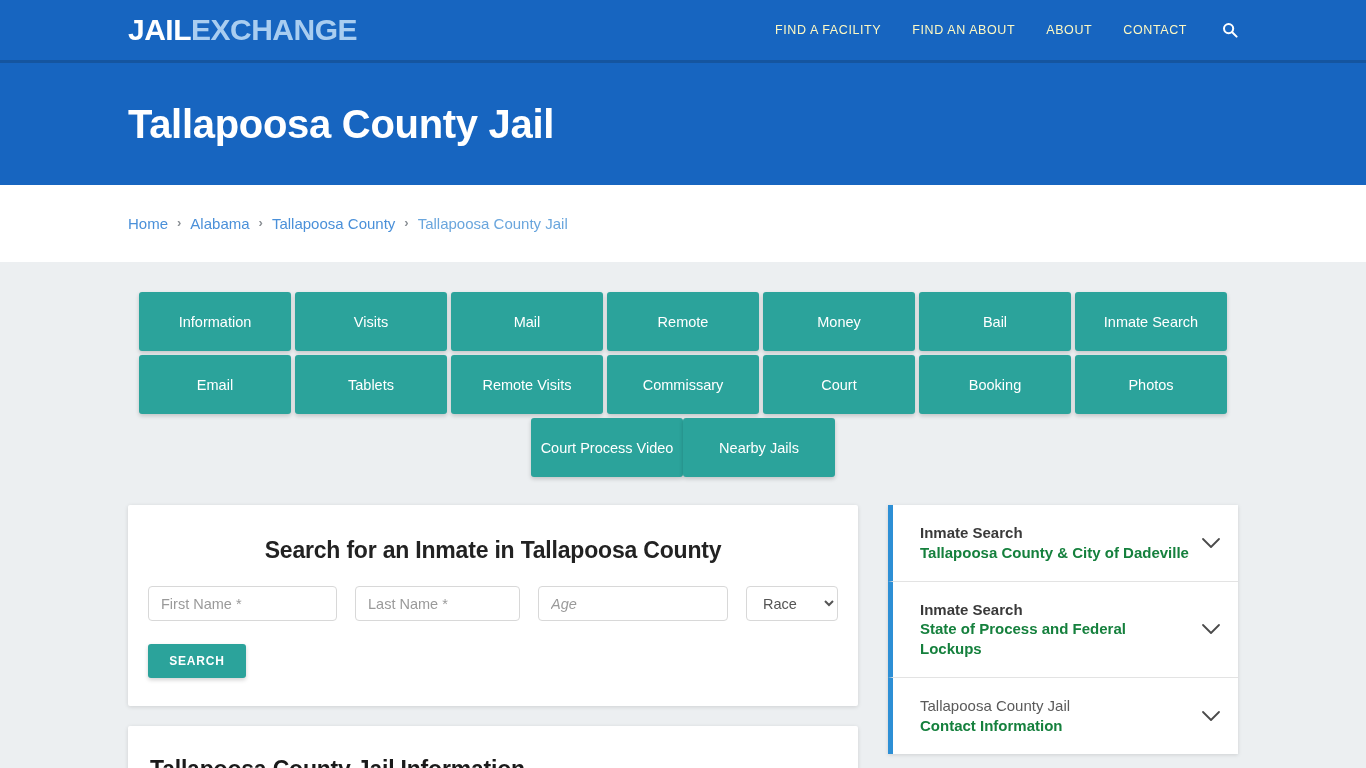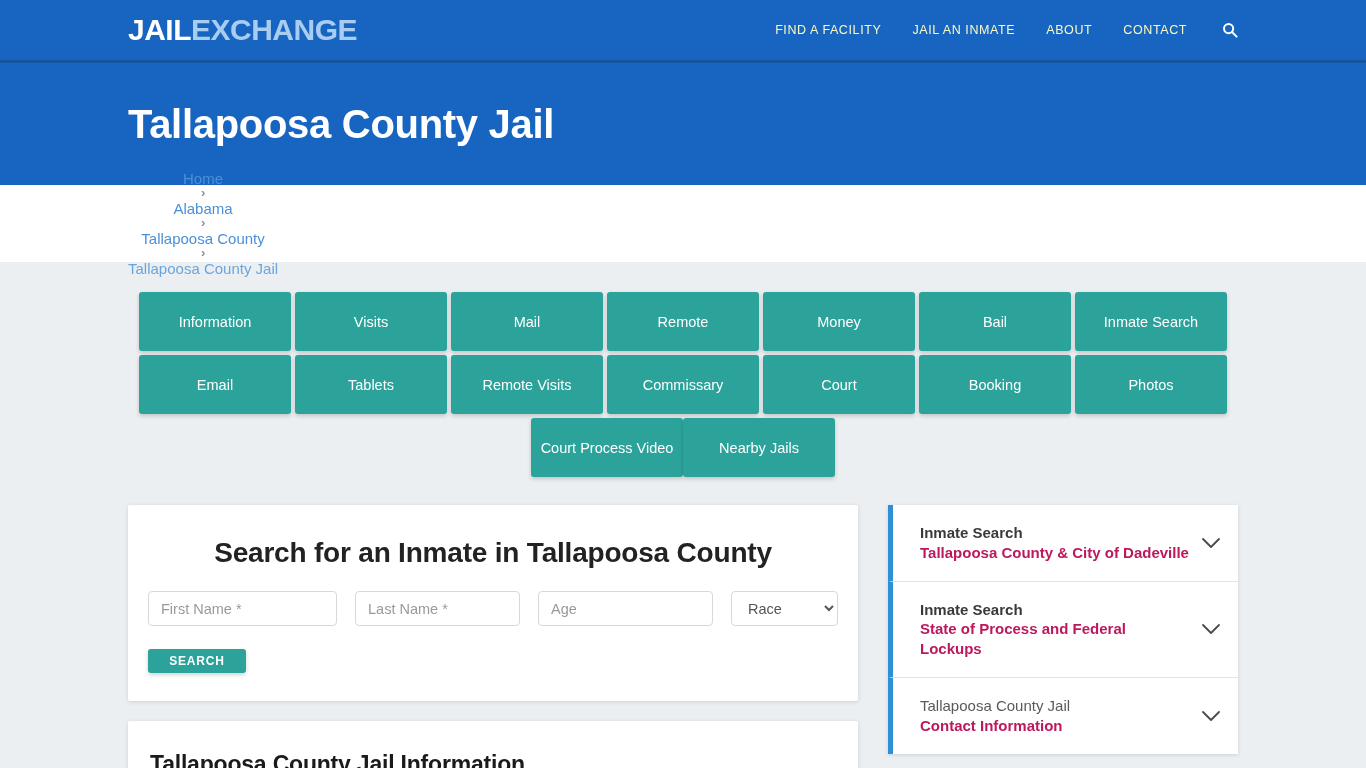--- a/index.html
+++ b/index.html
@@ -86,21 +86,20 @@
     background: #ffffff;
     height: 77px;
     display: flex;
     align-items: center;
   }
   .breadcrumb {
     margin-left: 128px;
     display: flex;
     align-items: center;
     font-size: 15px;
-    flex-direction: column;
   }
   .breadcrumb a {
     color: #4a90d9;
     text-decoration: none;
   }
   .breadcrumb .crumb-current {
     color: #6aa6dd;
   }
   .breadcrumb .sep {
     color: #8a8f94;
@@ -169,21 +168,21 @@
     background: #ffffff;
     box-shadow: 0 1px 4px rgba(0,0,0,0.13);
     border-radius: 2px;
   }
   .search-card {
     padding: 24px 20px 28px 20px;
   }
   .search-card h2 {
     margin: 8px 0 22px 0;
     text-align: center;
-    font-size: 28px;
+    font-size: 23px;
     font-weight: bold;
     color: #222;
     letter-spacing: -0.2px;
   }
   .search-fields {
     display: flex;
     gap: 18px;
   }
   .search-fields input[type="text"],
   .search-fields select {
@@ -193,26 +192,26 @@
     padding: 0 12px;
     font-size: 14.5px;
     font-family: "Liberation Sans", sans-serif;
     color: #555;
     background: #ffffff;
     outline: none;
   }
   .search-fields input::placeholder { color: #9a9a9a; }
   .f-first { width: 189px; }
   .f-last  { width: 165px; }
-  .f-age   { width: 175px; }
+  .f-age   { width: 190px; font-style: italic; }
   .f-race  { width: 162px; }
   .search-submit {
     margin-top: 23px;
     width: 98px;
-    height: 24px;
+    height: 34px;
     background: #2ba39b;
     color: #ffffff;
     border: none;
     border-radius: 3px;
     font-size: 12px;
     font-weight: bold;
     letter-spacing: 0.8px;
     cursor: pointer;
     font-family: "Liberation Sans", sans-serif;
     box-shadow: 0 2px 4px rgba(0,0,0,0.18);
@@ -253,21 +252,21 @@
     font-size: 15px;
     font-weight: bold;
     color: #3a3a3a;
     line-height: 1.32;
   }
   .acc-line1.regular { font-weight: normal; color: #5a5a5a; }
   .acc-line2 {
     display: block;
     font-size: 15px;
     font-weight: bold;
-    color: #be185d;
+    color: #15803d;
     line-height: 1.32;
   }
   .chev {
     flex: none;
     width: 22px;
     height: 22px;
     display: flex;
     align-items: center;
     justify-content: center;
     color: #4a4a4a;
@@ -275,21 +274,21 @@
 </style>
 </head>
 <body>
 
 <header class="site-header">
   <div class="logo">
     <span class="logo-jail">JAIL</span><span class="logo-exchange">EXCHANGE</span>
   </div>
   <nav class="main-nav">
     <a href="#">FIND A FACILITY</a>
-    <a href="#">JAIL AN INMATE</a>
+    <a href="#">FIND AN ABOUT</a>
     <a href="#">ABOUT</a>
     <a href="#">CONTACT</a>
     <button class="nav-search-btn">
       <svg width="16" height="16" viewBox="0 0 16 16">
         <circle cx="6.6" cy="6.6" r="4.6" fill="none" stroke="#ffffff" stroke-width="2"></circle>
         <line x1="10.2" y1="10.2" x2="14.6" y2="14.6" stroke="#ffffff" stroke-width="2" stroke-linecap="round"></line>
       </svg>
     </button>
   </nav>
 </header>

